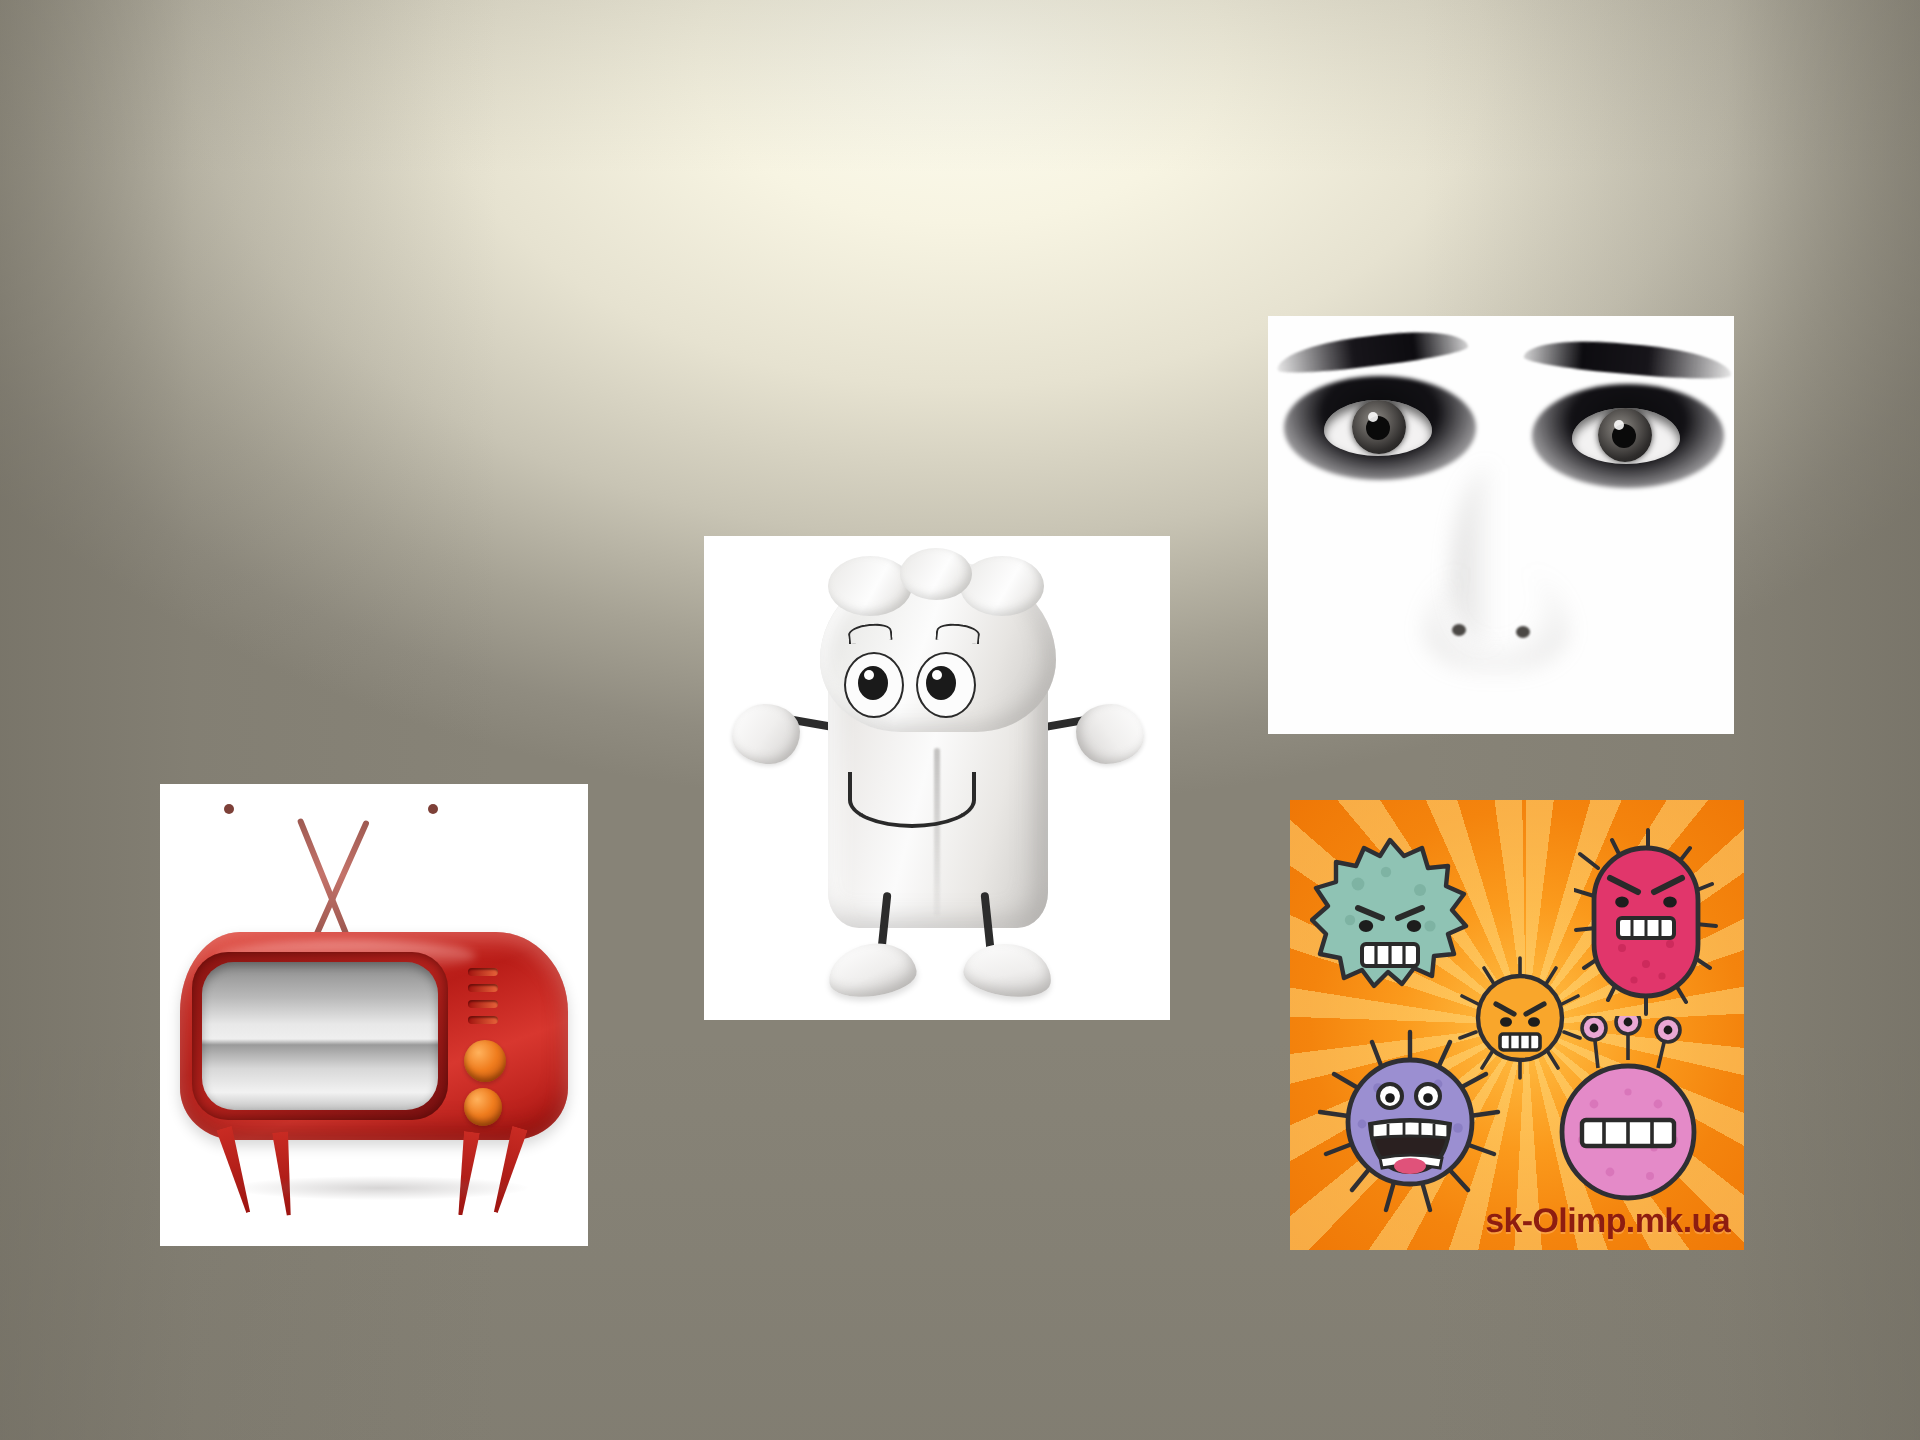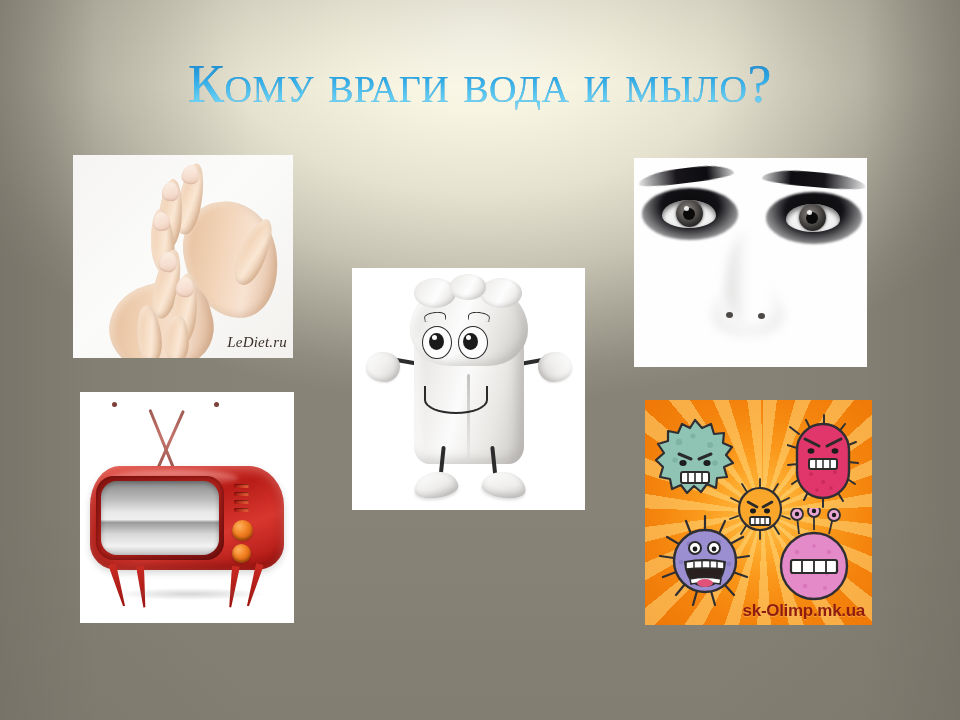--- a/index.html
+++ b/index.html
@@ -346,51 +346,21 @@
     letter-spacing: -0.3px;
     z-index: 9;
     text-shadow: 0 1px 0 rgba(255,190,120,0.45);
   }
 </style>
 </head>
 <body>
 
 <div id="slide">
 
-  <div id="title">Кому враги вода и мыло?</div>
-
-  <div class="pic" id="pic-hands">
-    <div class="hands-bg"></div>
-
-    <div class="palm" style="left:112px; top:46px; width:92px; height:118px; border-radius:44% 52% 44% 56% / 40% 48% 52% 60%; transform:rotate(-9deg);"></div>
-
-    <div class="finger" style="left:106px; top:8px; width:23px; height:72px; transform:rotate(11deg);"></div>
-    <div class="nail" style="left:109px; top:10px; width:17px; height:19px; transform:rotate(11deg);"></div>
-
-    <div class="finger" style="left:86px; top:24px; width:23px; height:70px; transform:rotate(5deg);"></div>
-    <div class="nail" style="left:89px; top:27px; width:17px; height:19px; transform:rotate(5deg);"></div>
-
-    <div class="finger" style="left:78px; top:54px; width:23px; height:64px; transform:rotate(-4deg);"></div>
-    <div class="nail" style="left:80px; top:57px; width:17px; height:19px; transform:rotate(-4deg);"></div>
-
-    <div class="finger" style="left:168px; top:62px; width:26px; height:70px; transform:rotate(23deg);"></div>
-
-    <div class="palm" style="left:36px; top:128px; width:104px; height:86px; border-radius:50% 40% 36% 48% / 52% 44% 48% 54%; transform:rotate(-15deg);"></div>
-
-    <div class="finger" style="left:82px; top:94px; width:24px; height:70px; transform:rotate(12deg);"></div>
-    <div class="nail" style="left:86px; top:97px; width:18px; height:20px; transform:rotate(12deg);"></div>
-
-    <div class="finger" style="left:100px; top:118px; width:24px; height:72px; transform:rotate(6deg);"></div>
-    <div class="nail" style="left:103px; top:122px; width:18px; height:20px; transform:rotate(6deg);"></div>
-
-    <div class="finger" style="left:64px; top:150px; width:24px; height:58px; transform:rotate(-6deg);"></div>
-    <div class="finger" style="left:92px; top:160px; width:24px; height:48px; transform:rotate(2deg);"></div>
-
-    <div class="wm-lediet">LeDiet.ru</div>
-  </div>
+
 
   <div class="pic" id="pic-eyes">
     <div class="eyes-bg"></div>
 
     <div class="brow" style="left:4px; top:10px; width:96px; transform:rotate(-7deg);"></div>
 
     <div class="brow" style="left:128px; top:14px; width:104px; transform:rotate(5deg) scaleX(-1);"></div>
 
     <div class="lashes" style="left:8px; top:30px; width:96px; height:52px;"></div>
     <div class="eye-open" style="left:28px; top:42px; width:54px; height:28px;">

